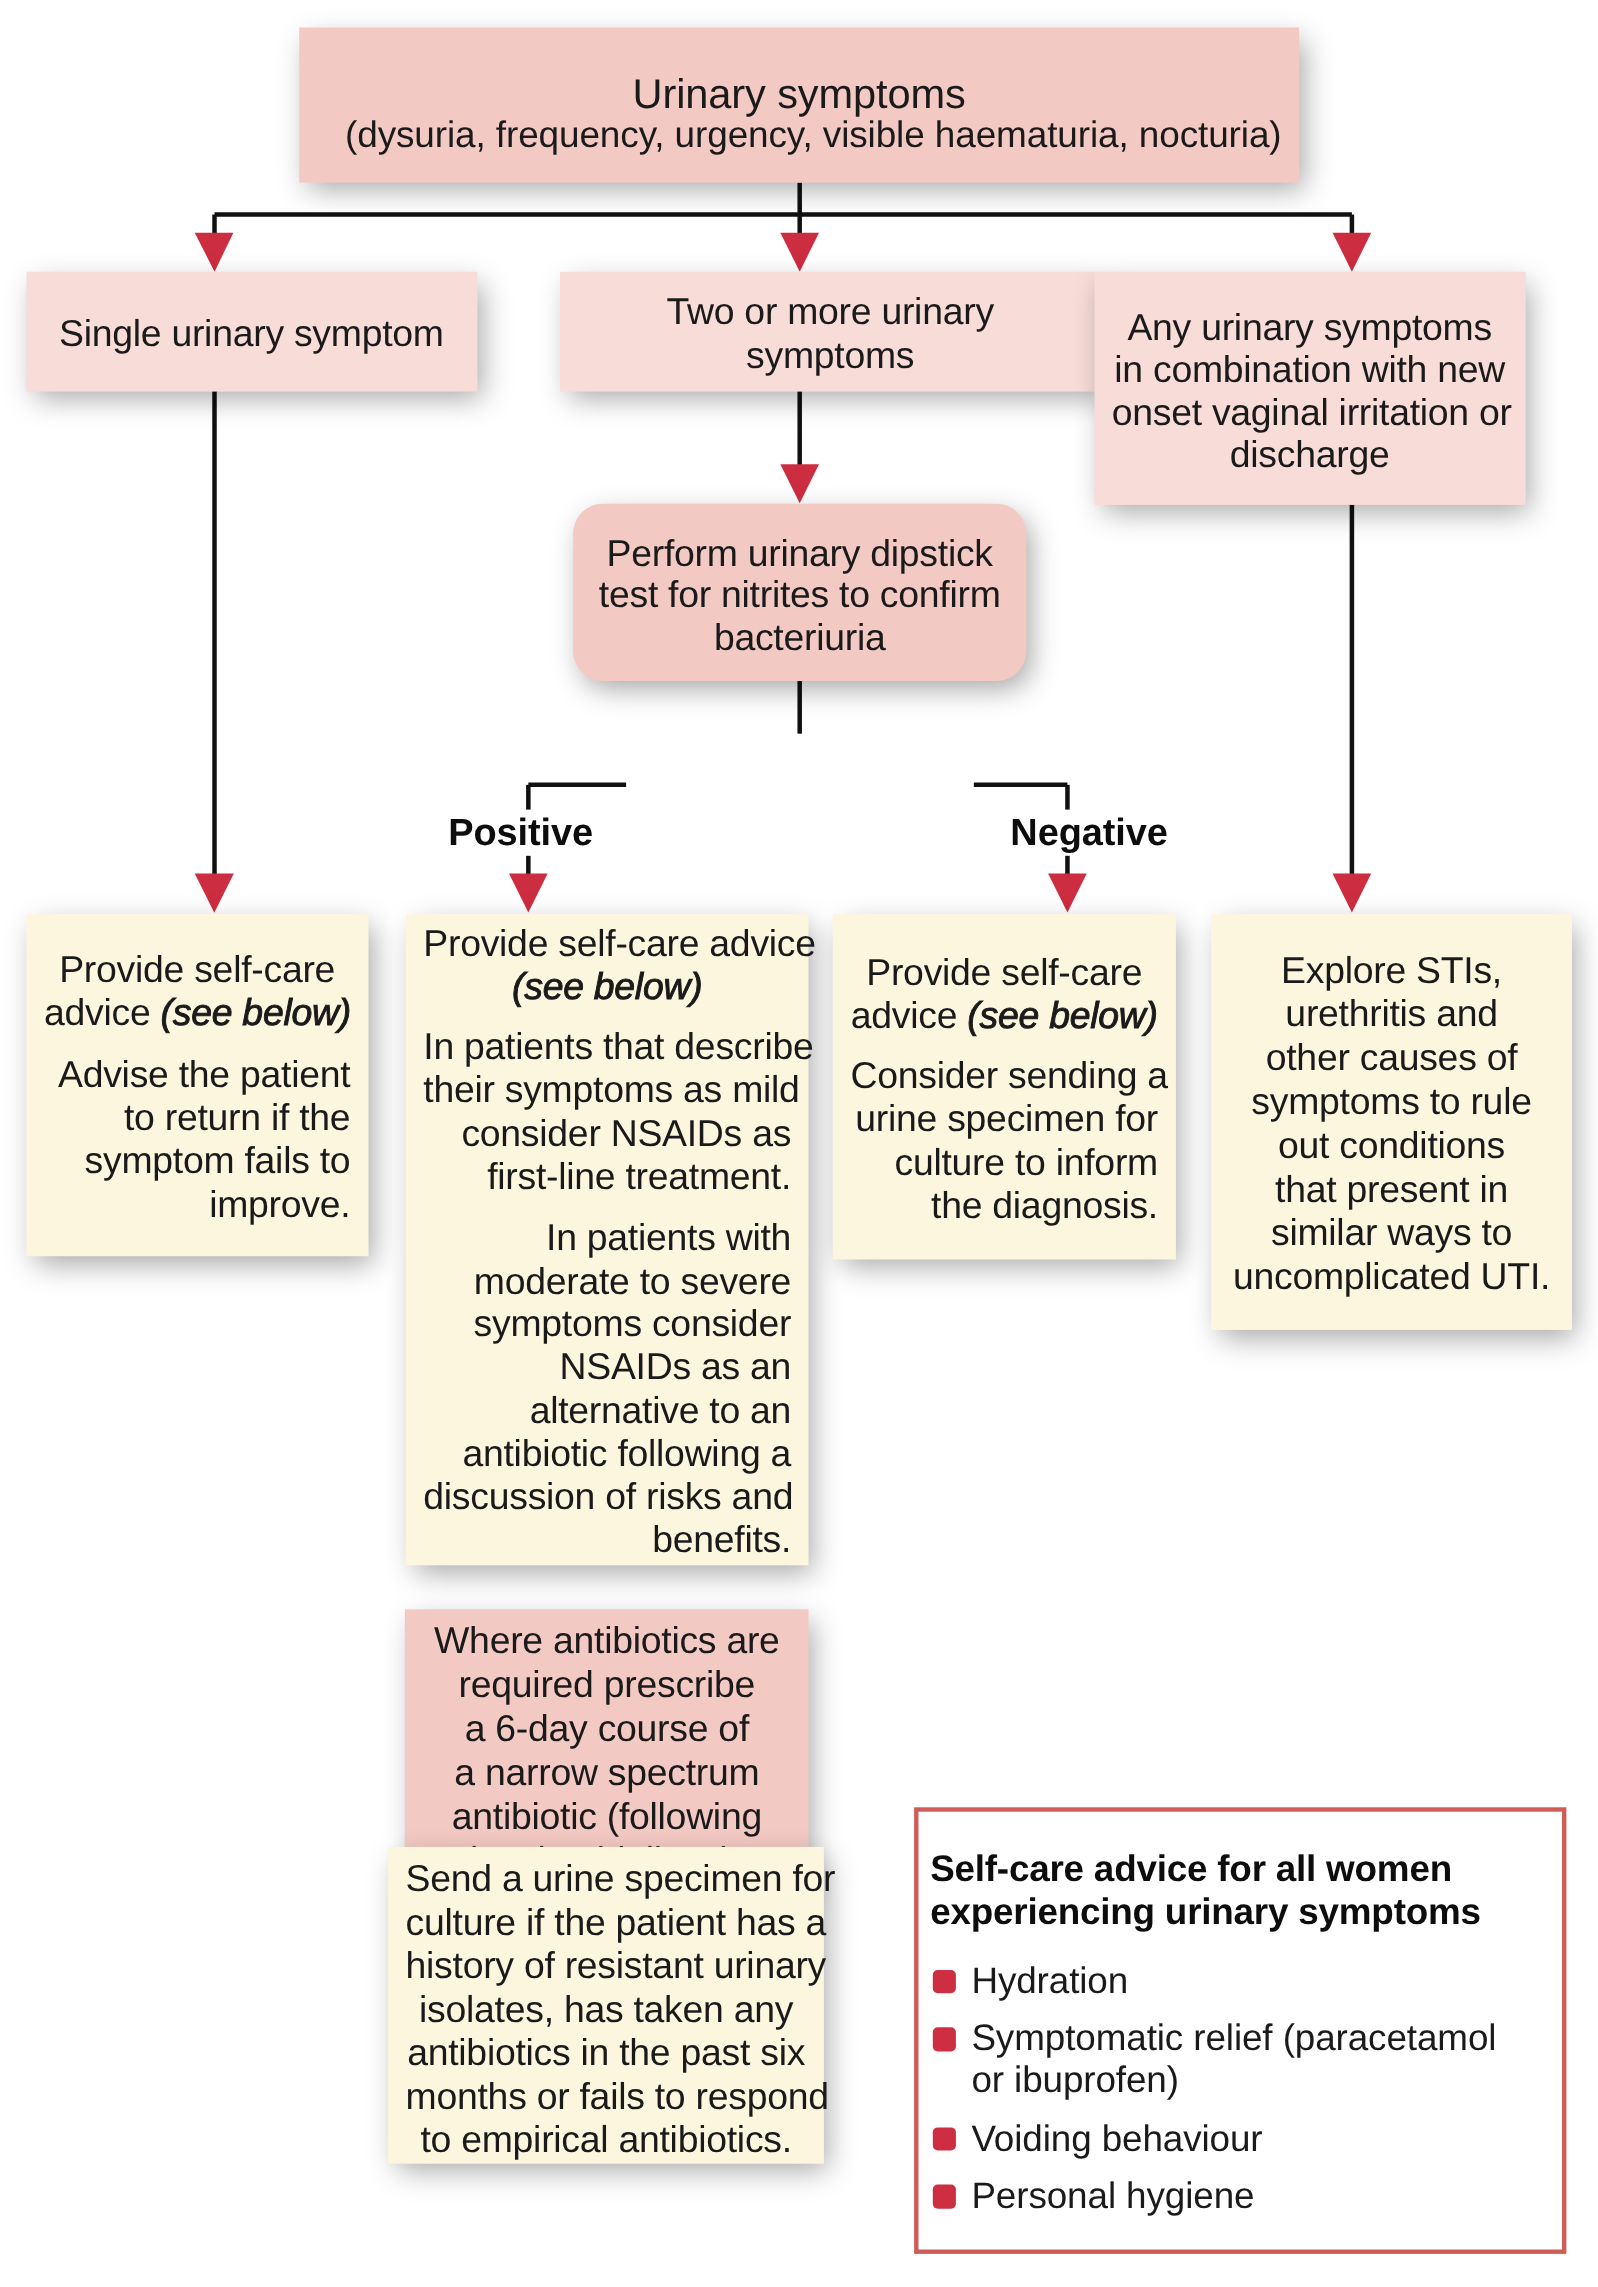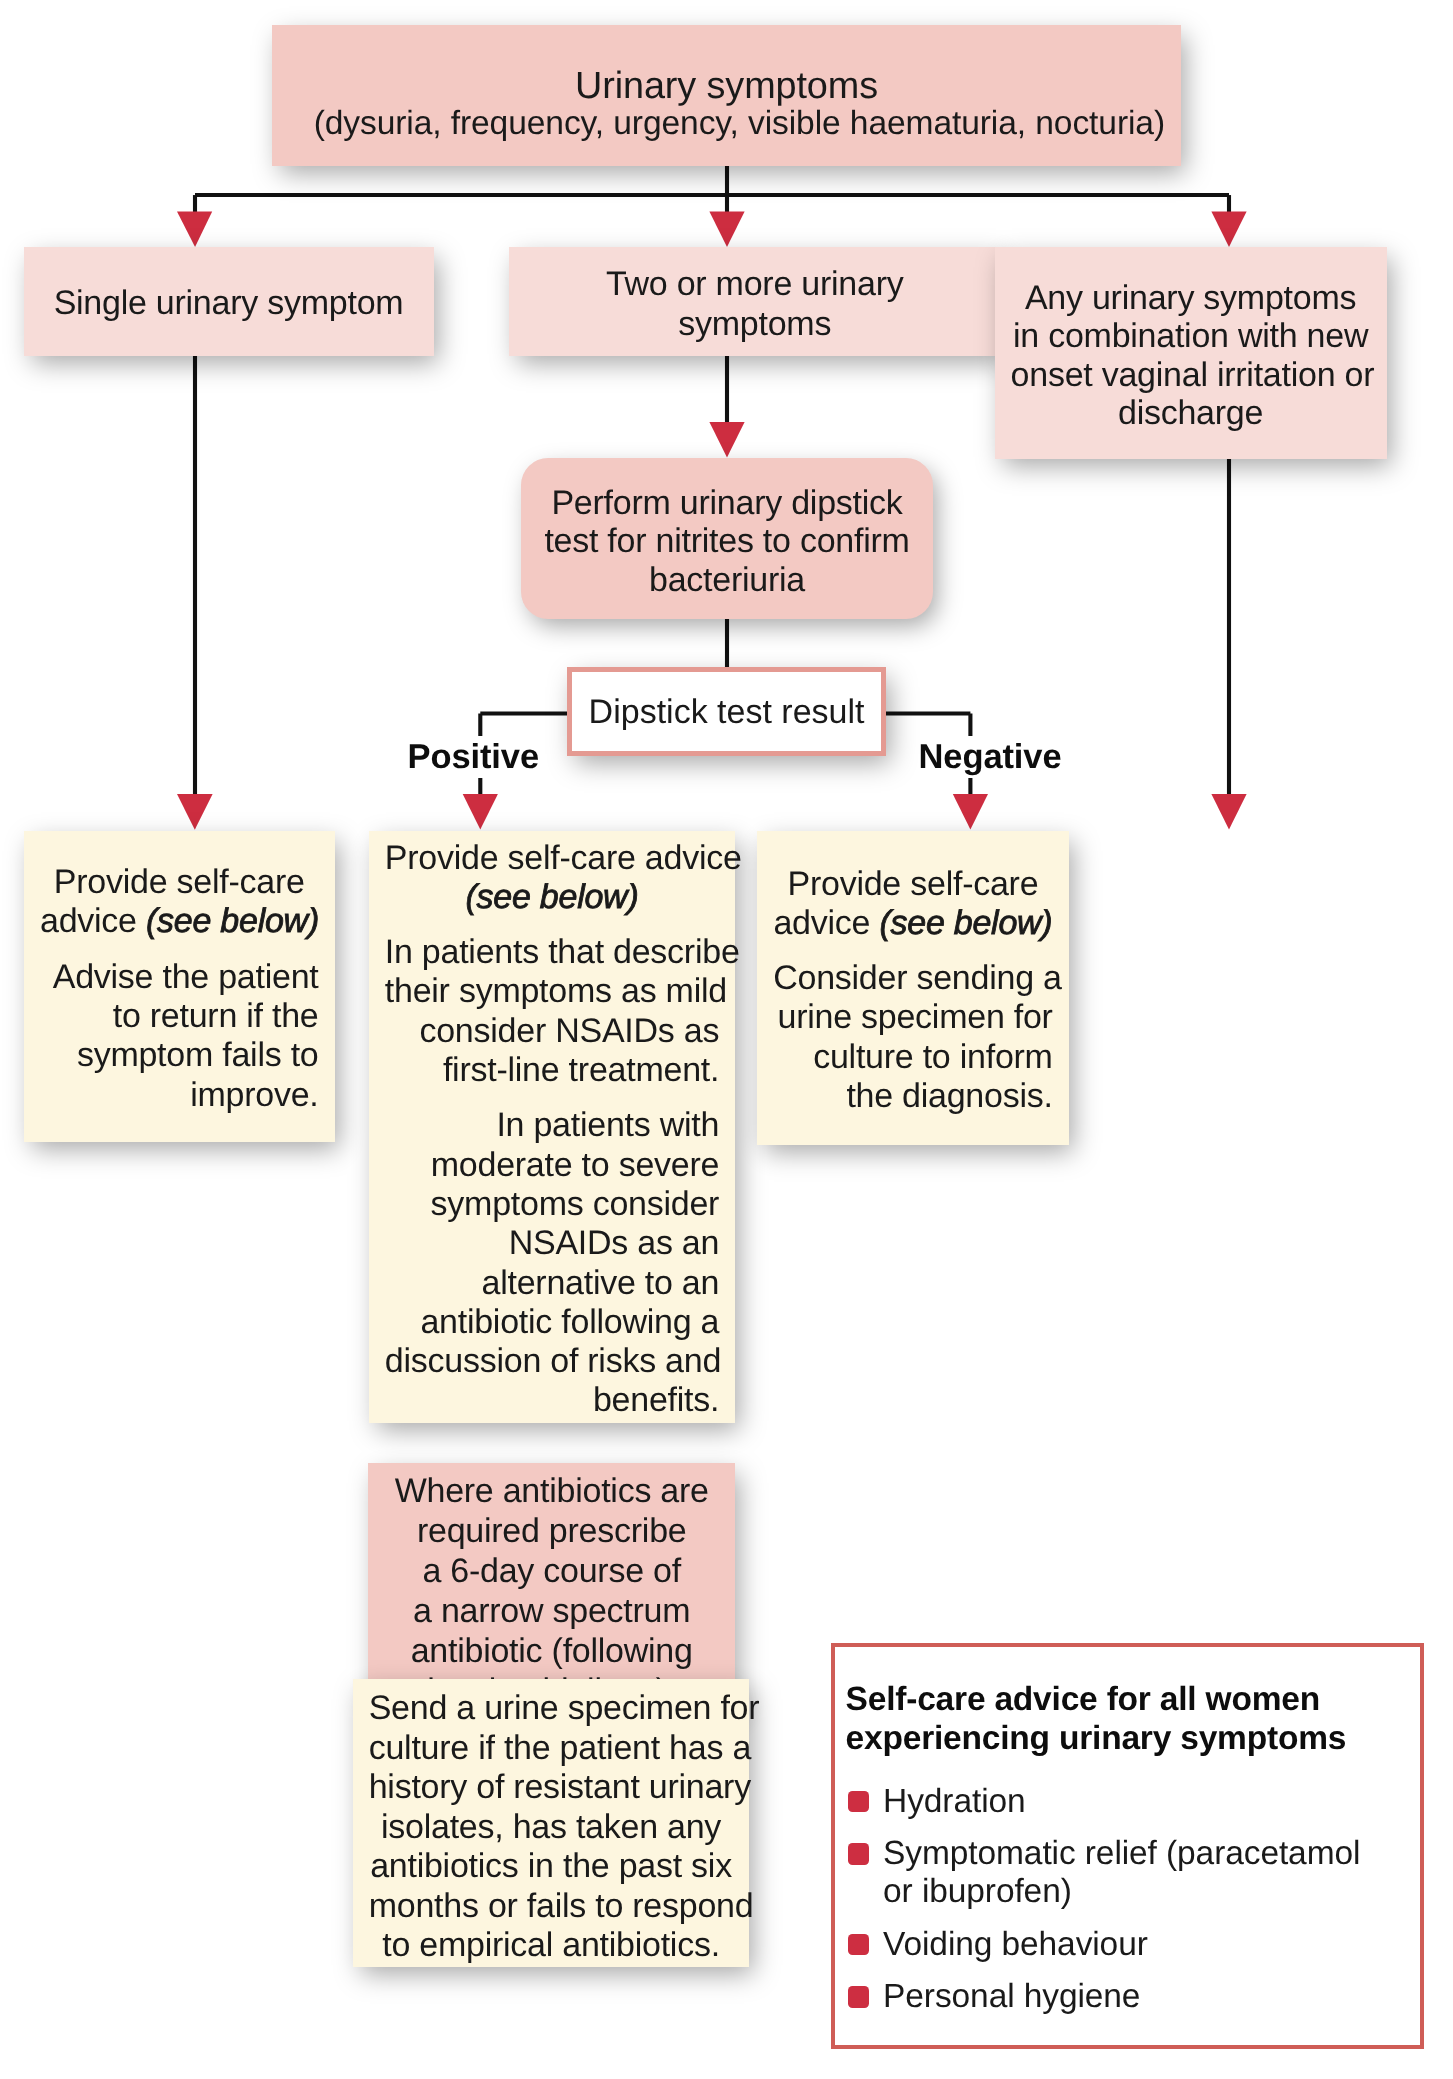--- a/index.html
+++ b/index.html
@@ -104,23 +104,20 @@
   </div>
 
   <div class="node pink-dark" style="left:520.8px;top:458px;width:412.4px;height:161px;padding:0 18px;line-height:38.6px;border-radius:27px;">
     <div class="inner">
         <p>Perform urinary dipstick
 test for nitrites to confirm
 bacteriuria</p>
       </div>
   </div>
 
-  <div class="decision" style="left:567.3px;top:666.8px;width:318.5px;height:89.5px;">
-    <span>Dipstick test result</span>
-  </div>
   <div class="branch-label" style="left:407.5px;top:738px;">Positive</div>
   <div class="branch-label" style="left:918.5px;top:738px;">Negative</div>
 
   <div class="node cream" style="left:24px;top:830.6px;width:310.5px;height:311px;padding:0 12px;">
     <div class="inner">
       <p><span>Provide self-care
 advice </span><i>(see below)</i></p>
       <p>Advise the patient
 to return if the
 symptom fails to
@@ -150,20 +147,32 @@
     <div class="inner">
       <p><span>Provide self-care
 advice </span><i>(see below)</i></p>
       <p>Consider sending a
 urine specimen for
 culture to inform
 the diagnosis.</p>
     </div>
   </div>
 
+  <div class="node cream" style="left:1100.7px;top:830.6px;width:328.7px;height:378px;padding:0 8px;line-height:39.8px;">
+    <div class="inner">
+      <p>Explore STIs,
+urethritis and
+other causes of
+symptoms to rule
+out conditions
+that present in
+similar ways to
+uncomplicated UTI.</p>
+    </div>
+  </div>
 
   <div class="node pink-dark" style="left:368.2px;top:1463px;width:367px;height:248px;padding:0 6px;line-height:39.9px;">
     <div class="inner" style="transform:translateY(calc(-50% + 5px));">
         <p>Where antibiotics are
 required prescribe
 a 6-day course of
 a narrow spectrum
 antibiotic (following
 local guidelines).</p>
       </div>

